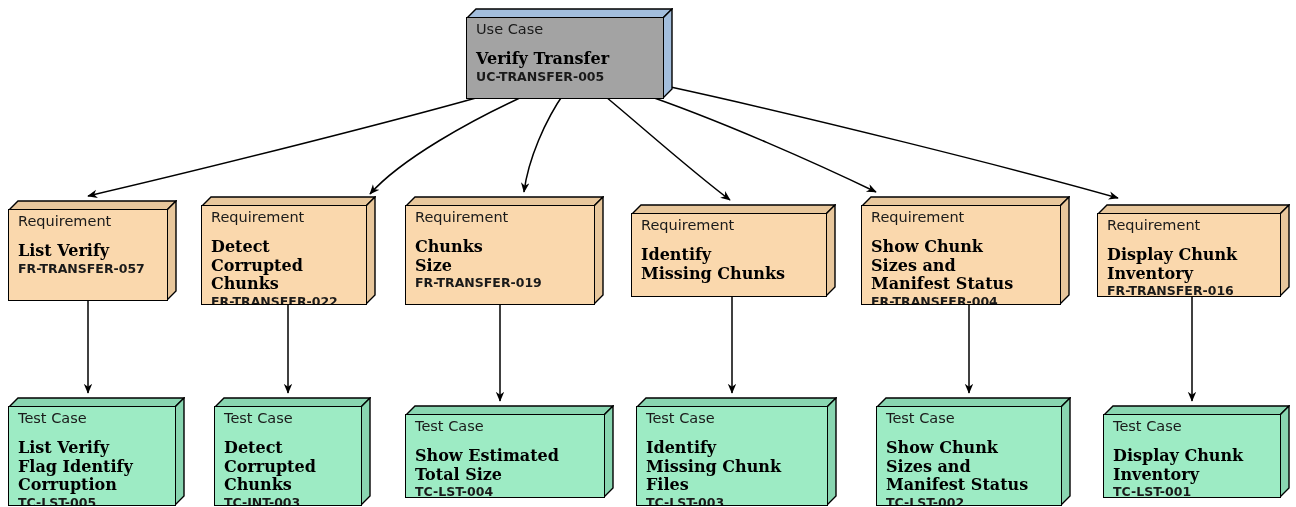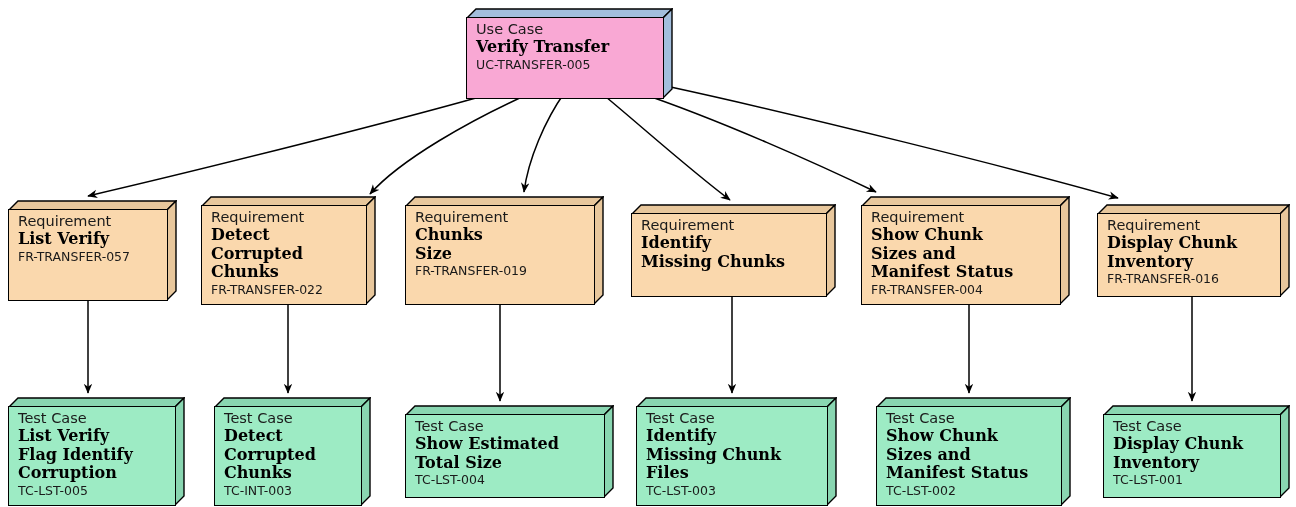--- a/index.html
+++ b/index.html
@@ -63,27 +63,29 @@
     line-height: 17px;
     color: #1a1a1a;
     white-space: nowrap;
   }
   .title {
     font-family: "DejaVu Serif", serif;
     font-weight: bold;
     font-size: 16px;
     line-height: 18.5px;
     color: #000000;
+    margin-top: 12px;
   }
   .ident {
     font-family: "DejaVu Sans", sans-serif;
     font-size: 12.5px;
     line-height: 15px;
     color: #1a1a1a;
     white-space: nowrap;
+    font-weight: bold;
   }
 </style>
 </head>
 <body>
 
 <div id="canvas">
 
   <svg id="edges" viewBox="0 0 1296 507" xmlns="http://www.w3.org/2000/svg">
     <defs>
       <marker id="arrowhead" markerWidth="11" markerHeight="11" refX="9.2" refY="4.2" orient="auto" markerUnits="userSpaceOnUse">
@@ -105,21 +107,21 @@
         <path d="M 1192 292 L 1192 401" marker-end="url(#arrowhead)"></path>
       </g>
   </svg>
 
   <div id="nodes">
       <div class="node" style="left: 466px; top: 8px; width: 207px; height: 91px;">
         <svg class="slab-top" width="207" height="91">
           <polygon points="1,10 10,1 206,1 197,10" fill="#a3bedd" stroke="#000000" stroke-width="1.4"></polygon>
           <polygon points="197,10 206,1 206,81 197,90" fill="#a3bedd" stroke="#000000" stroke-width="1.4"></polygon>
         </svg>
-        <div class="face" style="top: 9px; width: 198px; height: 82px; background: #f9a8d4;">
+        <div class="face" style="top: 9px; width: 198px; height: 82px; background: #a3a3a3;">
           <div class="txt">
             <div class="stereo">Use Case</div>
             <div class="title">
               <div>Verify Transfer</div>
             </div>
             <div class="ident">UC-TRANSFER-005</div>
           </div>
         </div>
       </div>
       <div class="node" style="left: 8px; top: 200px; width: 169px; height: 101px;">

